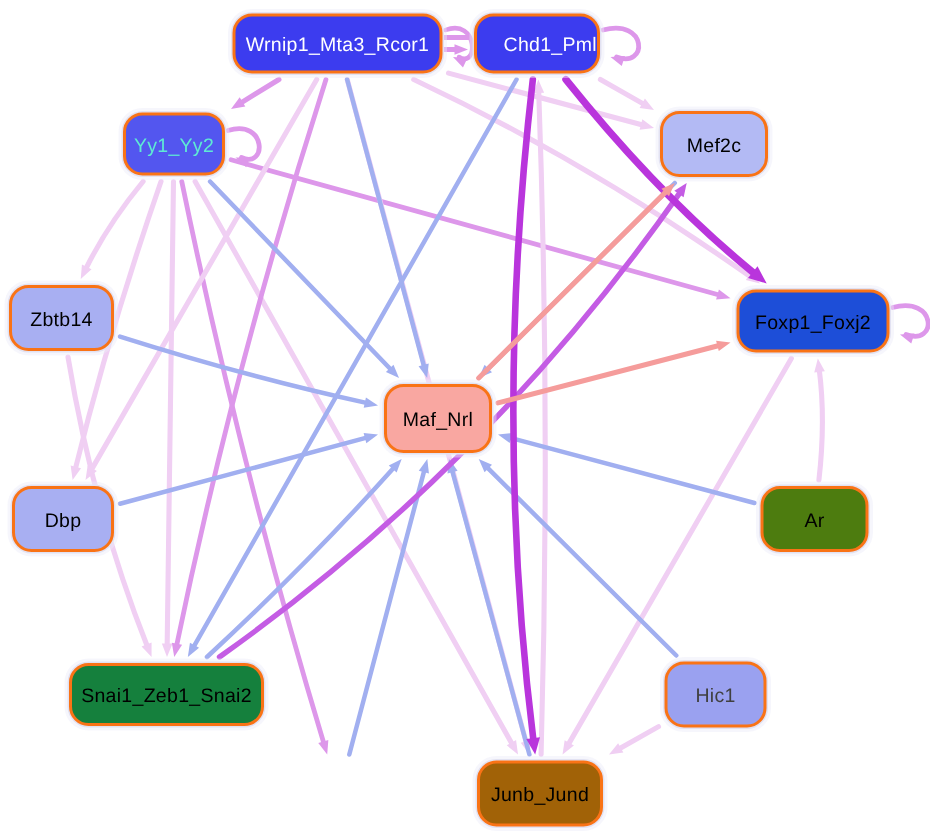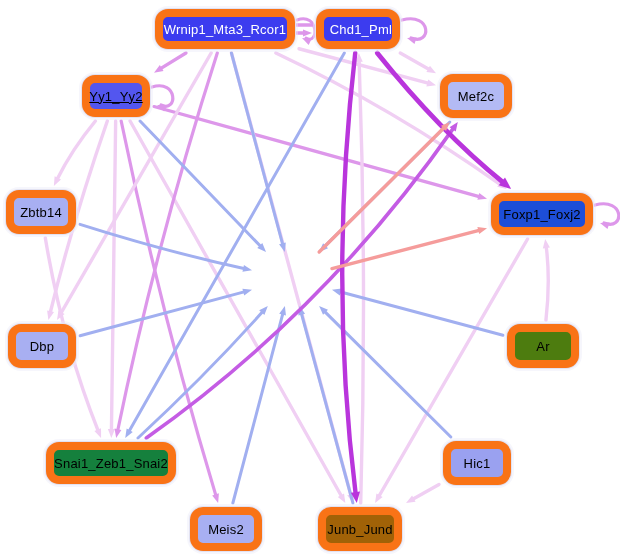--- a/index.html
+++ b/index.html
@@ -1,21 +1,21 @@
 <!DOCTYPE html>
 <html><head>
 <meta charset="utf-8">
 <style>
   html,body{margin:0;padding:0;background:#ffffff;}
   #stage{position:relative;width:620px;height:560px;background:#ffffff;overflow:hidden;
          font-family:"Liberation Sans",sans-serif;}
   #edge-layer{position:absolute;left:0;top:0;}
   .node{position:absolute;transform:translate(-50%,-50%);
         display:flex;align-items:center;justify-content:center;
-        border-radius:13px;border:8px solid #f97316;
+        border-radius:13px;border:2px solid #f97316;
         box-shadow:0 0 0 1px #e2e2f2, 0 0 0 3px rgba(235,235,248,.45);
         font-size:13px;letter-spacing:.2px;white-space:nowrap;
         cursor:pointer;box-sizing:border-box;}
   .node span{pointer-events:none;}
 </style>
 </head>
 <body>
 
 <div id="stage" style="width: 620px; height: 560px; background: rgb(255, 255, 255);">
     <svg width="620" height="560" id="edge-layer">
@@ -99,43 +99,43 @@
       <polygon points="157,105 166.6563732609327,104.93325087607651 164.16440596778875,111.47466502057928" fill="#dd97ea"></polygon>
       <path d="M595,205 C625,197 625,231 604,223" fill="none" stroke="#dd97ea" stroke-width="3.2" stroke-linecap="round"></path>
       <polygon points="600,223 609.6385323696571,222.40949702873644 607.5051022799306,229.0764660591317" fill="#dd97ea"></polygon>
     </svg>
     <div class="node" style="left: 225px; top: 29px; width: 140px; height: 40px; background: rgb(60, 60, 239); color: rgb(255, 255, 255);">
       <span>Wrnip1_Mta3_Rcor1</span>
     </div>
     <div class="node" style="left: 358px; top: 29px; width: 84px; height: 40px; background: rgb(60, 60, 239); color: rgb(255, 255, 255); justify-content: flex-end;">
       <span>Chd1_Pml</span>
     </div>
-    <div class="node" style="left: 116px; top: 96px; width: 68px; height: 42px; background: rgb(83, 86, 239); color: #000000; text-decoration: underline;">
+    <div class="node" style="left: 116px; top: 96px; width: 68px; height: 42px; background: rgb(83, 86, 239); color: #5eead4;">
       <span>Yy1_Yy2</span>
     </div>
     <div class="node" style="left: 476px; top: 96px; width: 72px; height: 44px; background: rgb(179, 186, 244); color: rgb(0, 0, 0); align-items: center;">
       <span>Mef2c</span>
     </div>
     <div class="node" style="left: 41px; top: 212px; width: 70px; height: 44px; background: rgb(168, 175, 242); color: rgb(0, 0, 0); align-items: center;">
       <span>Zbtb14</span>
     </div>
     <div class="node" style="left: 542px; top: 214px; width: 102px; height: 42px; background: #1d4ed8; color: rgb(0, 0, 0);">
       <span>Foxp1_Foxj2</span>
     </div>
+    <div class="node" style="left: 292px; top: 279px; width: 72px; height: 46px; background: rgb(249, 167, 161); color: rgb(0, 0, 0);">
+      <span>Maf_Nrl</span>
+    </div>
     <div class="node" style="left: 42px; top: 346px; width: 68px; height: 44px; background: rgb(168, 175, 242); color: rgb(0, 0, 0); justify-content: center;">
       <span>Dbp</span>
     </div>
     <div class="node" style="left: 543px; top: 346px; width: 72px; height: 44px; background: #4d7c0f; color: rgb(0, 0, 0);">
       <span>Ar</span>
     </div>
     <div class="node" style="left: 111px; top: 463px; width: 130px; height: 42px; background: #15803d; color: rgb(0, 0, 0);">
       <span>Snai1_Zeb1_Snai2</span>
     </div>
-    <div class="node" style="left: 477px; top: 463px; width: 68px; height: 44px; background: rgb(154, 161, 240); color: #000000;">
+    <div class="node" style="left: 477px; top: 463px; width: 68px; height: 44px; background: rgb(154, 161, 240); color: #404040;">
       <span>Hic1</span>
-    </div>
-    <div class="node" style="left: 226px; top: 529px; width: 72px; height: 44px; background: rgb(168, 175, 242); color: rgb(0, 0, 0);">
-      <span>Meis2</span>
     </div>
     <div class="node" style="left: 360px; top: 529px; width: 84px; height: 44px; background: #a16207; color: rgb(0, 0, 0);">
       <span>Junb_Jund</span>
     </div>
   </div>
 
 </body></html>

